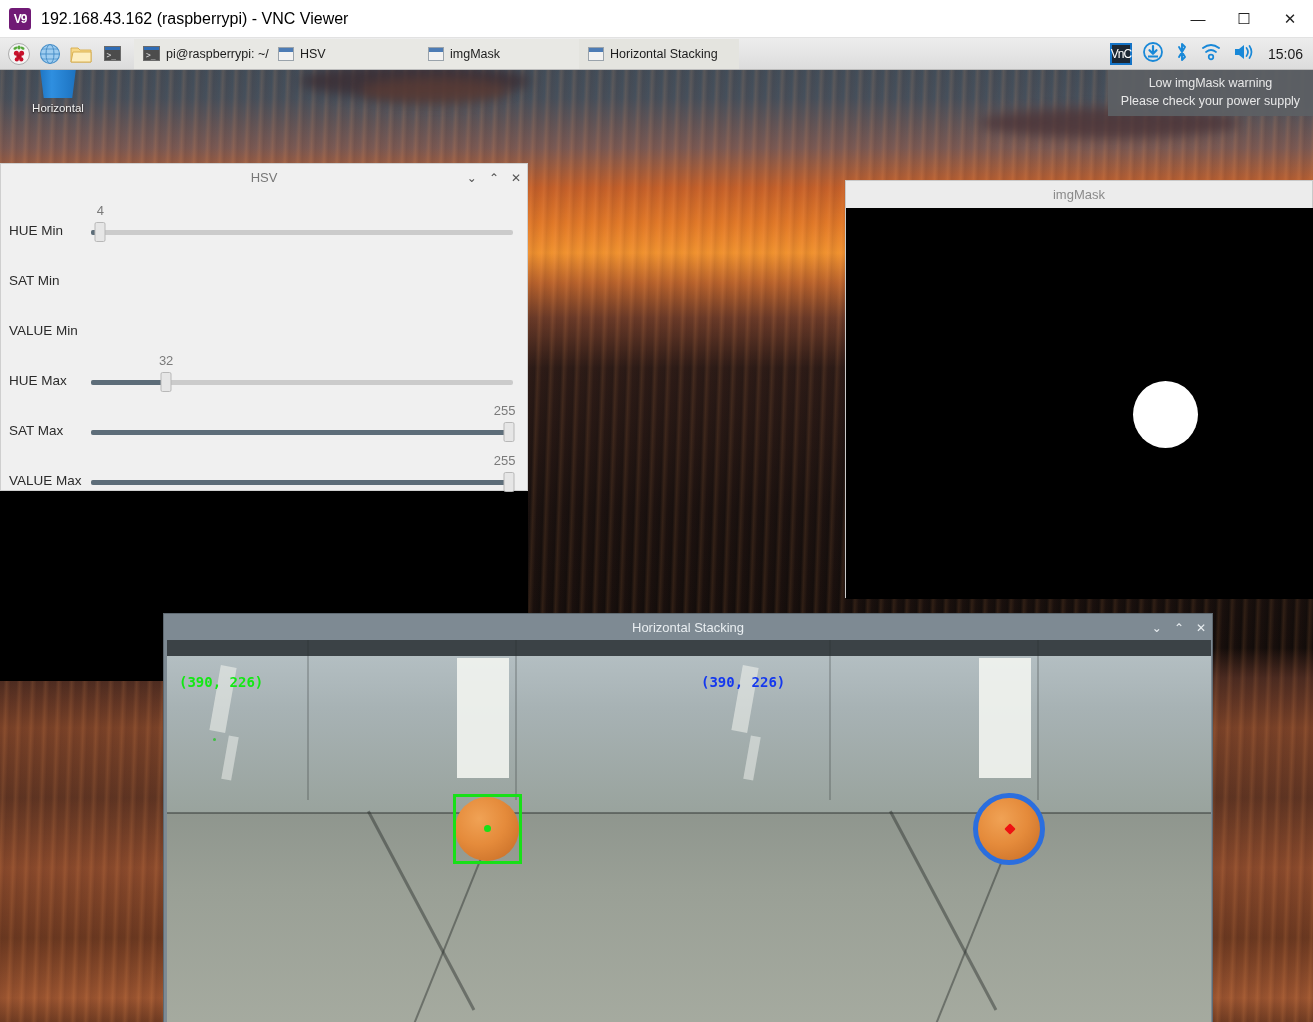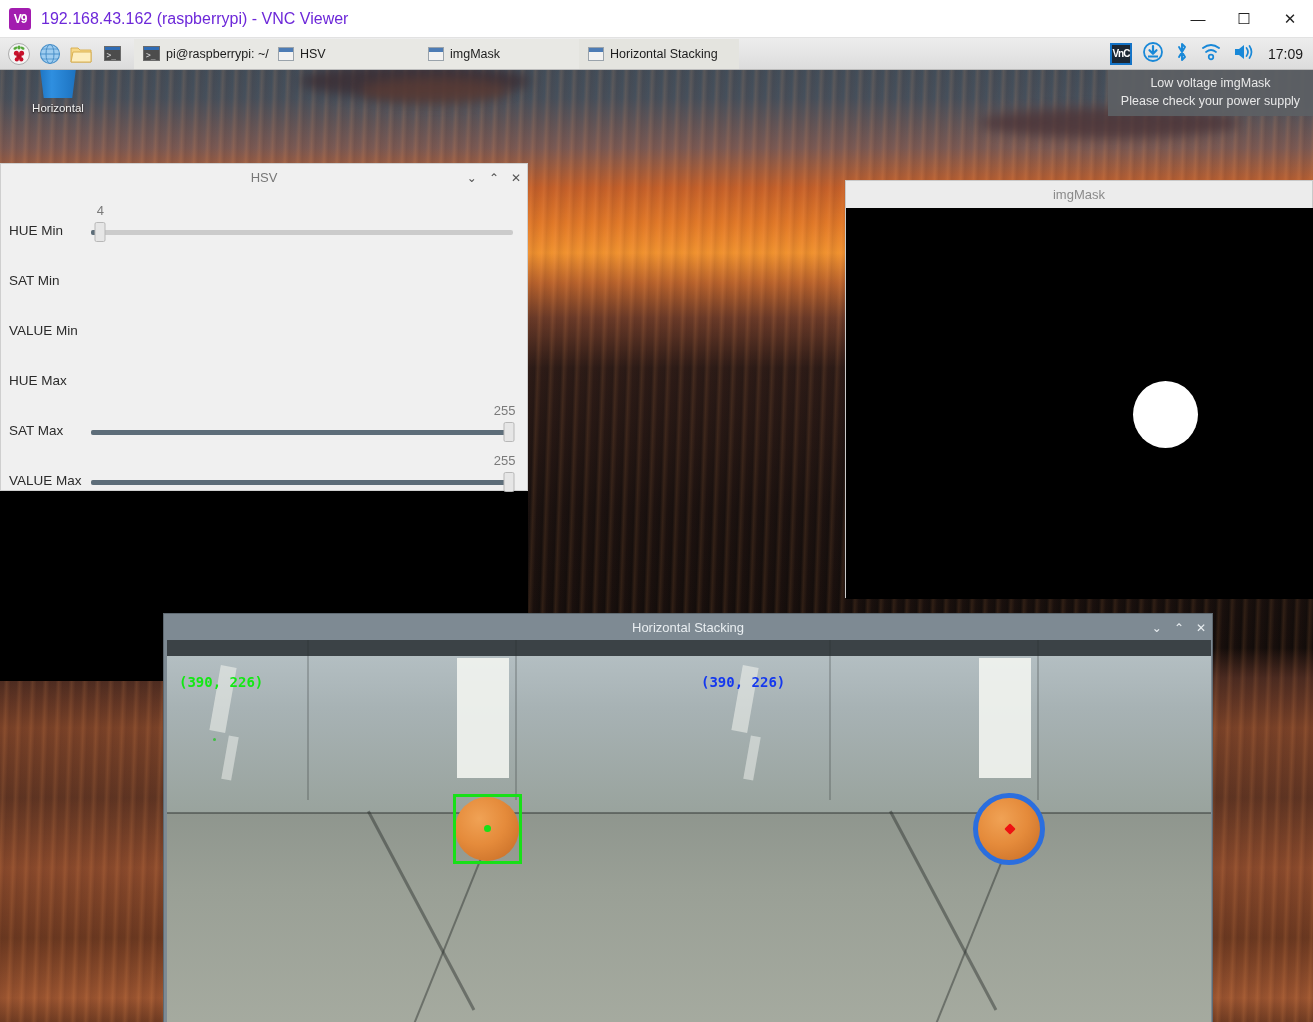--- a/index.html
+++ b/index.html
@@ -11,27 +11,27 @@
   #root { position: relative; width: 1313px; height: 1022px; }
 
   
   .vnc-titlebar {
     position: absolute; left: 0; top: 0; width: 1313px; height: 38px;
     background: #ffffff; border-bottom: 1px solid #e2e2e2;
     display: flex; align-items: center;
   }
   .vnc-logo {
     width: 22px; height: 22px; margin-left: 9px; margin-right: 10px;
-    background: #a21caf; border-radius: 3px;
+    background: #701a75; border-radius: 3px;
     color: #fff; font-size: 12px; font-weight: bold;
     display: flex; align-items: center; justify-content: center;
     letter-spacing: -1px; font-family: "Liberation Sans", sans-serif;
     flex: 0 0 auto;
   }
-  .vnc-title { font-size: 16px; color: #6d28d9; flex: 1 1 auto; }
+  .vnc-title { font-size: 16px; color: #000000; flex: 1 1 auto; }
   .vnc-ctrls { display: flex; height: 38px; }
   .vnc-ctrl {
     width: 46px; height: 38px; display: flex; align-items: center;
     justify-content: center; color: #222; font-size: 15px;
   }
 
   
   .desktop {
     position: absolute; left: 0; top: 38px; width: 1313px; height: 984px;
     overflow: hidden;
@@ -96,21 +96,21 @@
     box-shadow: inset 0 3px 0 #2f6cb5;
     color: #d8d8d8; font-size: 8px; font-family: "DejaVu Sans Mono", monospace;
     display: flex; align-items: flex-end; justify-content: flex-start;
     padding-left: 2px; line-height: 1;
   }
 
   .tb-tray { display: flex; align-items: center; gap: 10px; padding-right: 10px; }
   .tray-vnc {
     width: 22px; height: 22px; background: #1c2733;
     border: 2px solid #1473c6; color: #ffffff;
-    font-size: 10px; font-weight: bold; letter-spacing: -1px;
+    font-size: 12px; font-weight: normal; letter-spacing: -1px;
     display: flex; align-items: center; justify-content: center;
   }
   .tb-clock { font-size: 14px; color: #1a1a1a; padding-left: 2px; }
 
   
   .wastebasket {
     position: absolute; left: 18px; top: 26px; width: 80px; text-align: center; z-index: 5;
   }
   .wb-can {
     width: 42px; height: 34px; margin: 0 auto;
@@ -348,20 +348,26 @@
         <div class="trackbar">
           <div class="tb-label">SAT Min</div>
         </div>
 
         <div class="trackbar">
           <div class="tb-label">VALUE Min</div>
         </div>
 
         <div class="trackbar">
           <div class="tb-label">HUE Max</div>
+          <div class="tb-slider">
+            <div class="tb-value" style="left:17.8%">32</div>
+            <div class="tb-track"></div>
+            <div class="tb-fill" style="width:17.8%"></div>
+            <div class="tb-knob" style="left:17.8%"></div>
+          </div>
         </div>
 
         <div class="trackbar">
           <div class="tb-label">SAT Max</div>
           <div class="tb-slider">
             <div class="tb-value" style="left:98%">255</div>
             <div class="tb-track"></div>
             <div class="tb-fill" style="width:100%"></div>
             <div class="tb-knob" style="left:99%"></div>
           </div>
@@ -560,23 +566,23 @@
             <circle cx="11" cy="16" r="2.3" fill="none" stroke="#1888d8" stroke-width="1.7"></circle>
           </svg>
         </div>
         <div>
           <svg width="24" height="22" viewBox="0 0 24 22">
             <path d="M3 8 h4 l5 -4 v14 l-5 -4 h-4 z" fill="#1888d8"></path>
             <path d="M14.5 7 Q17.5 11 14.5 15" fill="none" stroke="#1888d8" stroke-width="1.7" stroke-linecap="round"></path>
             <path d="M17.5 5 Q21.5 11 17.5 17" fill="none" stroke="#1888d8" stroke-width="1.7" stroke-linecap="round"></path>
           </svg>
         </div>
-        <div class="tb-clock">17:09</div>
+        <div class="tb-clock">15:06</div>
       </div>
     </div>
 
     <div class="notif">
-      <div>Low voltage imgMask</div>
+      <div>Low imgMask warning</div>
       <div>Please check your power supply</div>
     </div>
 
   </div>
 </div>
 
 </body></html>

